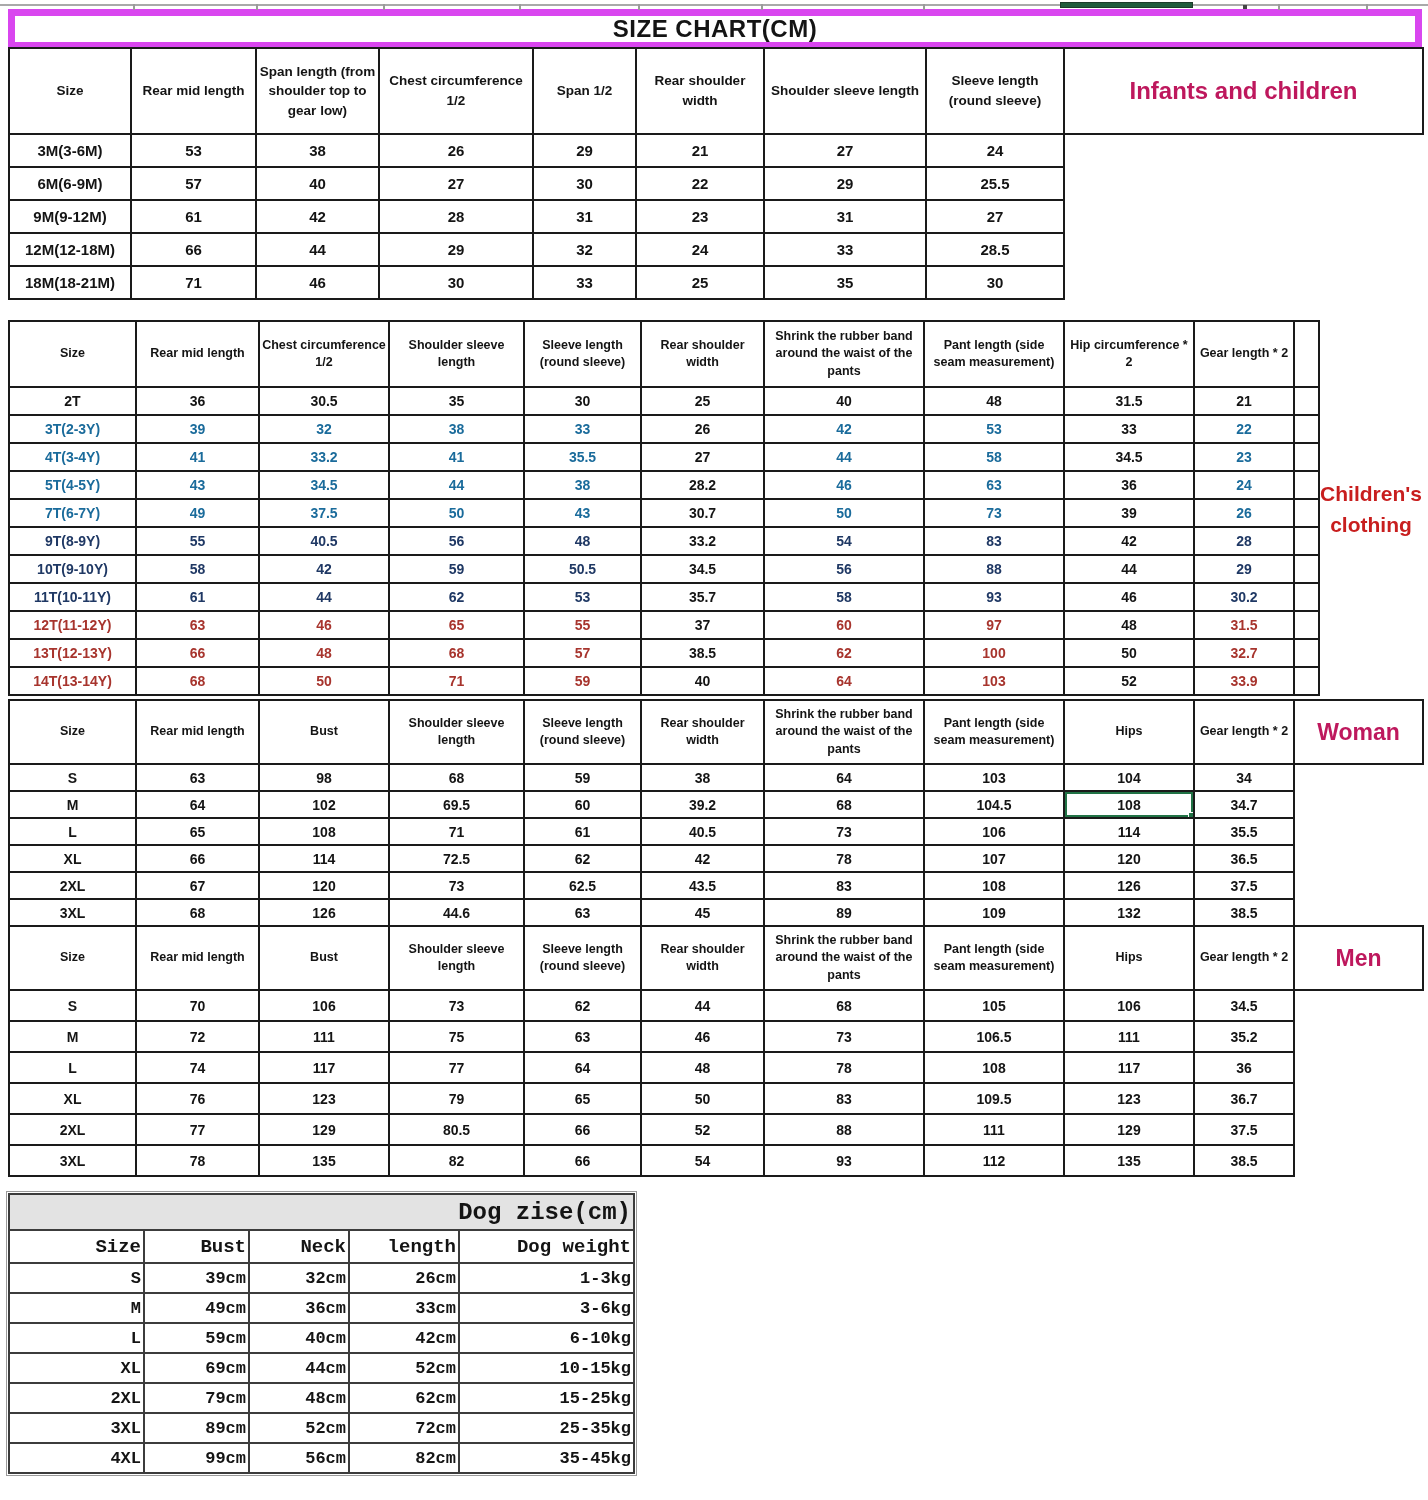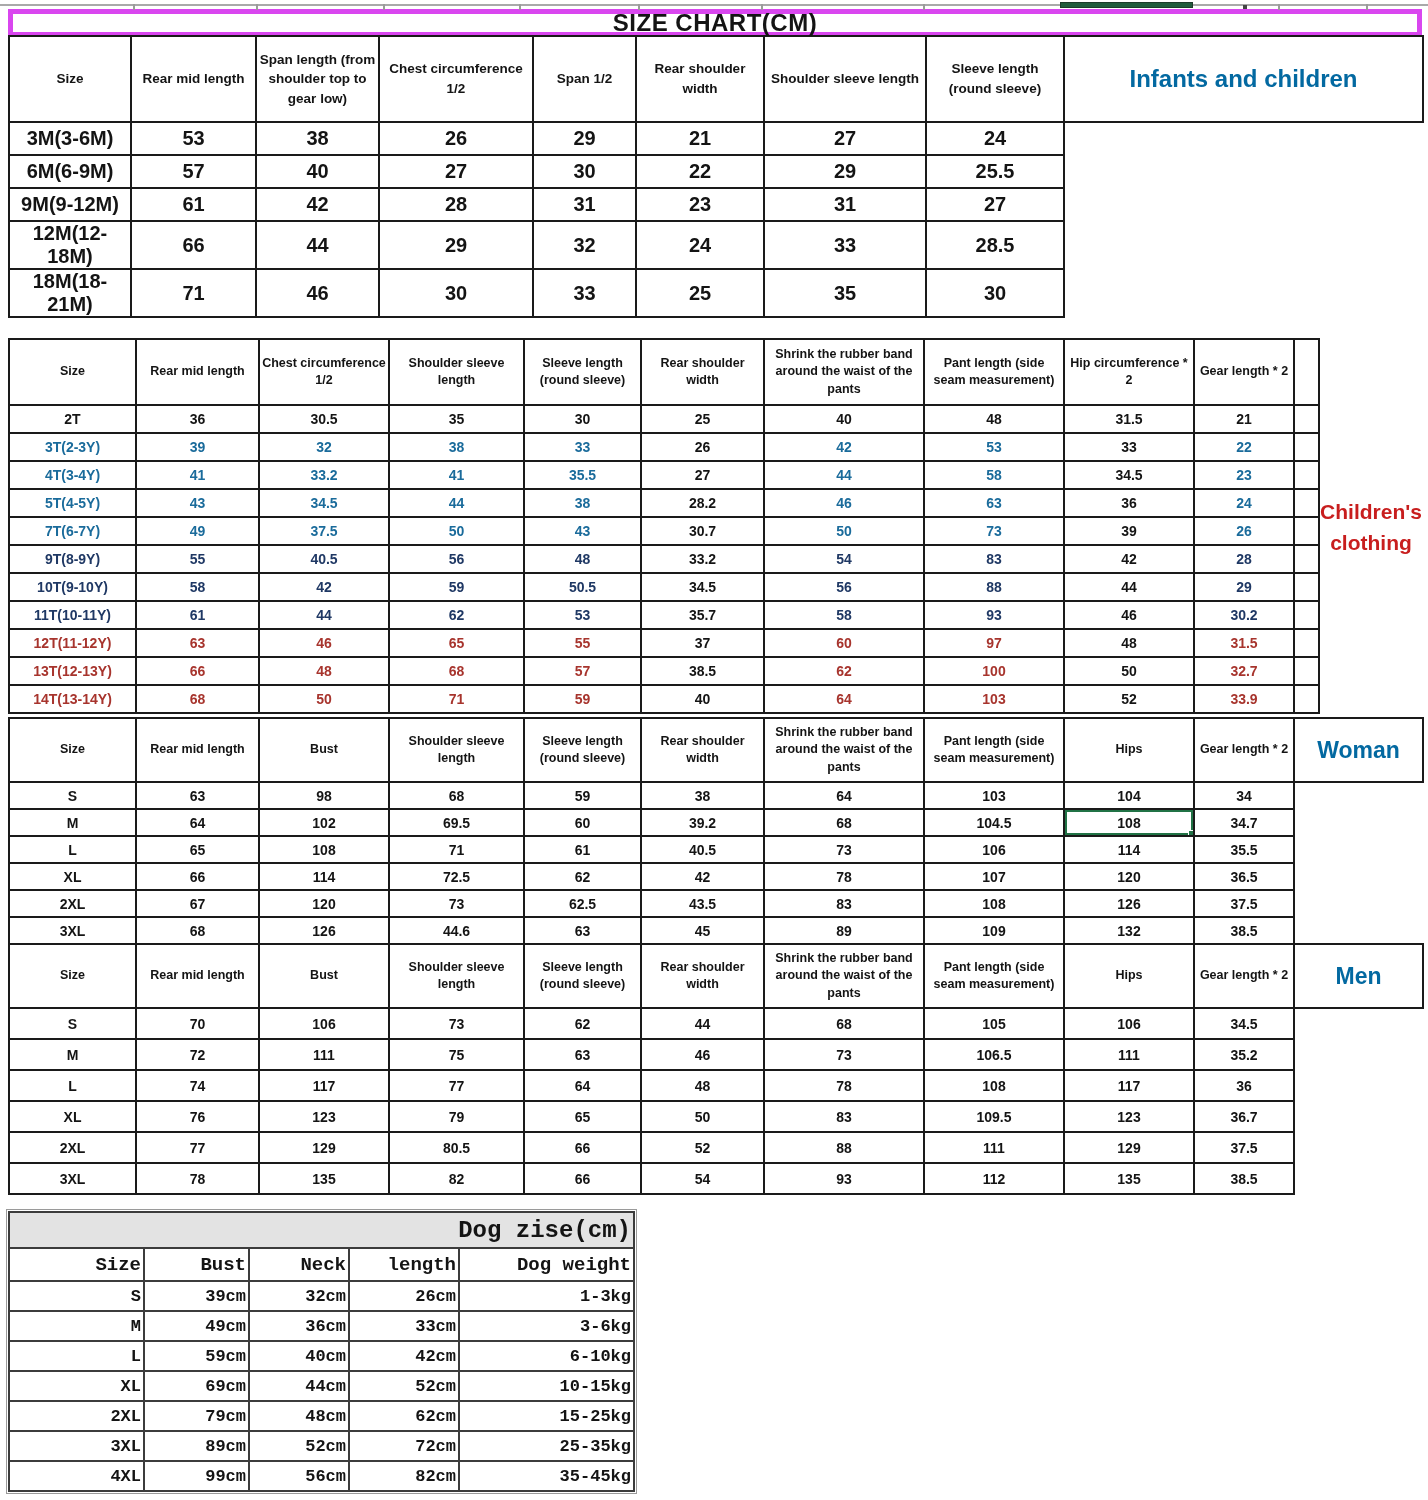--- a/index.html
+++ b/index.html
@@ -7,50 +7,50 @@
          font-family:"Liberation Sans",sans-serif;color:#141414;overflow:hidden;}
   .content{margin-left:8px;width:1414px;}
 
   
   .top-strip{position:relative;height:9px;width:1428px;}
   .grid-line{position:absolute;top:4px;left:0;width:1428px;height:2px;background:#a9a9a9;}
   .grid-tick{position:absolute;top:4px;width:2px;height:6px;background:#9b9b9b;}
   .green-bar{position:absolute;top:2px;left:1060px;width:133px;height:6px;background:#215b3c;border:1px solid #1d3b2b;box-sizing:border-box;}
   .grid-dot{position:absolute;top:5px;left:1243px;width:4px;height:4px;background:#444;}
 
-  .title-box{box-sizing:border-box;width:1414px;height:28px;border:5px solid #d946ef;
+  .title-box{box-sizing:border-box;width:1414px;height:40px;border:7px solid #d946ef;
              display:flex;align-items:center;justify-content:center;
              font-size:24px;font-weight:bold;letter-spacing:.5px;}
 
   table{border-collapse:collapse;table-layout:fixed;margin-top:-2px;background:#fff;}
   th,td{border:2px solid #1a1a1a;text-align:center;vertical-align:middle;
         font-weight:bold;padding:0 2px;overflow:hidden;position:relative;}
 
   
   .t1{width:1414px;}
   .t1 th.hdr{font-size:13.5px;height:84px;line-height:1.45;}
-  .t1 td{font-size:20px;height:31px;}
+  .t1 td{font-size:15px;height:31px;}
   .t1 .side-label{font-size:24px;}
 
   
   .row-flex{display:flex;align-items:stretch;}
   .t2{width:1310px;}
   .t2 th.hdr{font-size:12.5px;height:64px;line-height:1.4;}
   .t2 td{font-size:14px;height:26px;}
   .side-note{width:104px;display:flex;align-items:center;justify-content:center;
              text-align:center;color:#c81e1e;font-weight:bold;font-size:21px;line-height:1.5;}
 
   
   .t3,.t4{width:1414px;}
   .t3 th.hdr,.t4 th.hdr{font-size:12.5px;height:62px;line-height:1.4;}
   .t3 td{font-size:14px;height:25px;}
   .t4 td{font-size:14px;height:29px;}
   .t3 .side-label,.t4 .side-label{font-size:23px;}
 
-  .side-label{color:#0369a1;font-weight:bold;}
+  .side-label{color:#be185d;font-weight:bold;}
 
   
   .c-black{color:#141414;} .c-blue{color:#1a6b9b;} .c-navy{color:#1f3864;} .c-red{color:#a7342d;}
 
   
   .selected{box-shadow:inset 0 0 0 2px #217346;}
   .selected::after{content:"";position:absolute;right:-4px;bottom:-4px;width:7px;height:7px;
                    background:#217346;border:1px solid #ffffff;z-index:3;}
 
   

